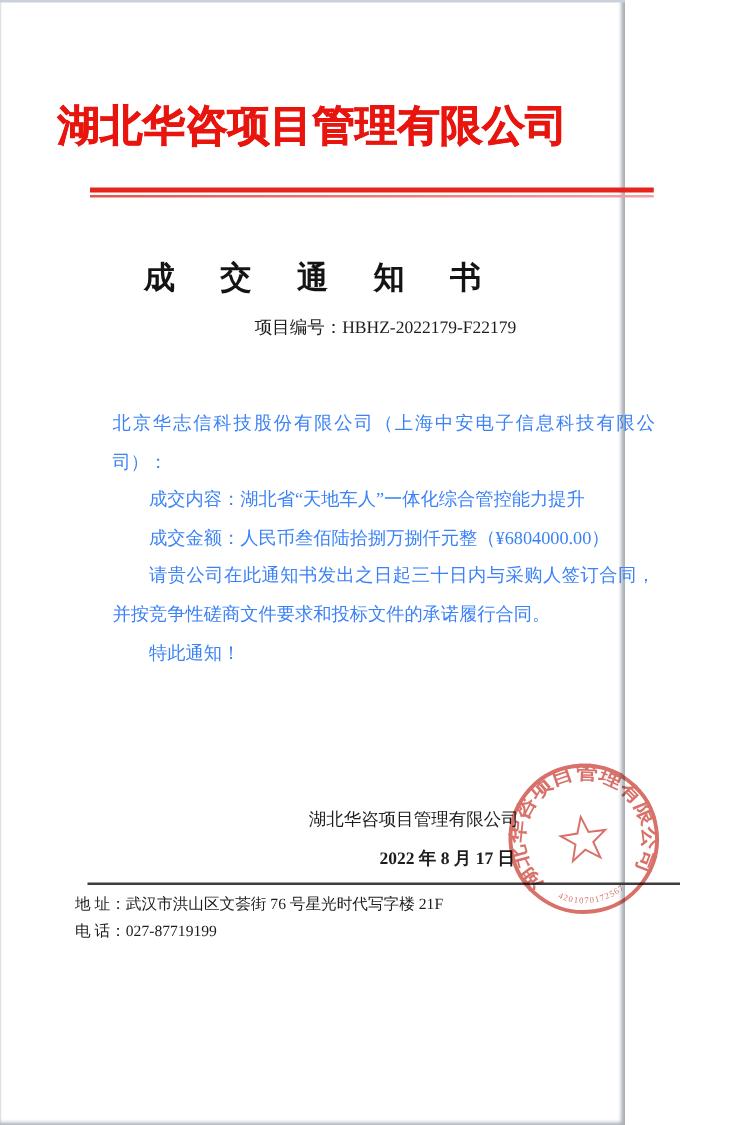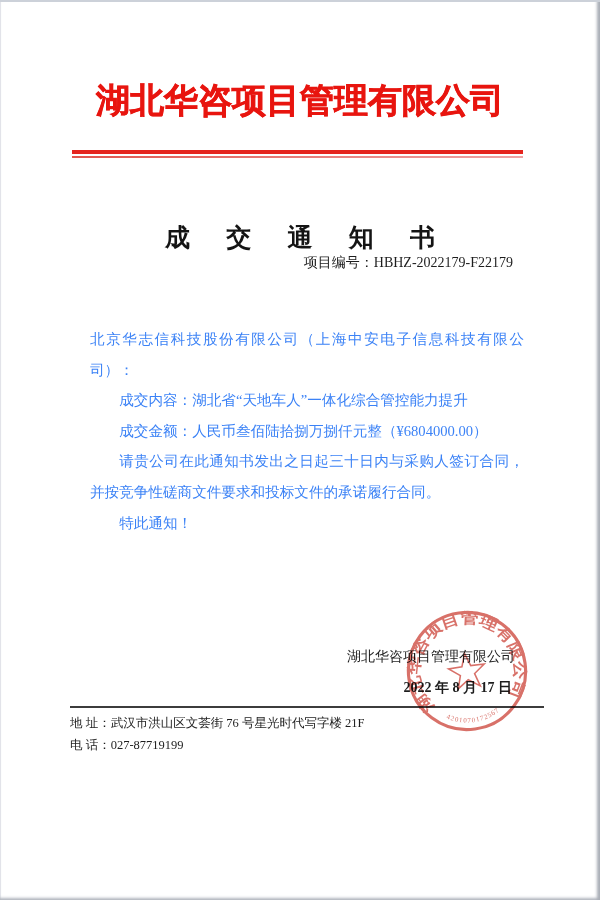--- a/index.html
+++ b/index.html
@@ -5,21 +5,21 @@
   html, body { margin: 0; padding: 0; }
   body {
     width: 600px; height: 900px;
     background: #ffffff;
     font-family: "Liberation Serif", "DejaVu Serif", serif;
     color: #222222;
     overflow: hidden;
   }
   .page {
     position: relative;
-    width: 600px; height: 900px;
+    width: 500px; height: 900px;
     background: #ffffff;
     box-shadow:
       inset 0 2px 0 #ccd1d9,
       inset -4px 0 3px -1px #a9aeb6,
       inset 0 -3px 3px -1px #b3b8c0,
       inset 1px 0 0 #e9ebef;
   }
 
   
   .company {
@@ -33,21 +33,21 @@
     -webkit-text-stroke: 0.6px #e8150f;
   }
   .rule { position: absolute; top: 150px; left: 72px; width: 451px; }
   .rule-thick { height: 4px; background: #e5241d; }
   .rule-thin  { height: 2px; margin-top: 2px;
     background: linear-gradient(to right, #e0564f, #efa3a4); }
 
   
   .title {
     position: absolute; top: 205px; left: 0; right: 0;
-    margin: 16px;
+    margin: 0;
     text-align: center;
     font-size: 25px; font-weight: bold;
     letter-spacing: 15px; text-indent: 15px;
     color: #141414;
   }
 
   
   .meta {
     position: absolute; top: 248px; right: 87px;
     text-align: left;
@@ -73,21 +73,21 @@
     color: #1d1d1d;
   }
   .signature .sig-date { padding-right: 3px; font-weight: bold; }
 
   
   .footer-rule {
     position: absolute; top: 706px; left: 70px; width: 474px; height: 2px;
     background: #3c3c3c;
   }
   .footer {
-    position: absolute; top: 713px; left: 70px;
+    position: absolute; top: 713px; left: 60px;
     font-size: 12.5px; line-height: 21.5px;
     color: #1d1d1d;
   }
 
   
   .seal {
     position: absolute; left: 404px; top: 608px;
     width: 126px; height: 126px;
     transform: rotate(-8deg);
     opacity: 0.82;

